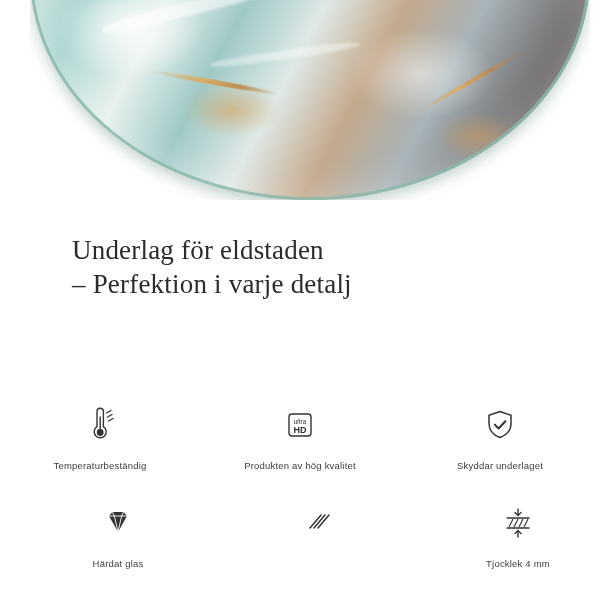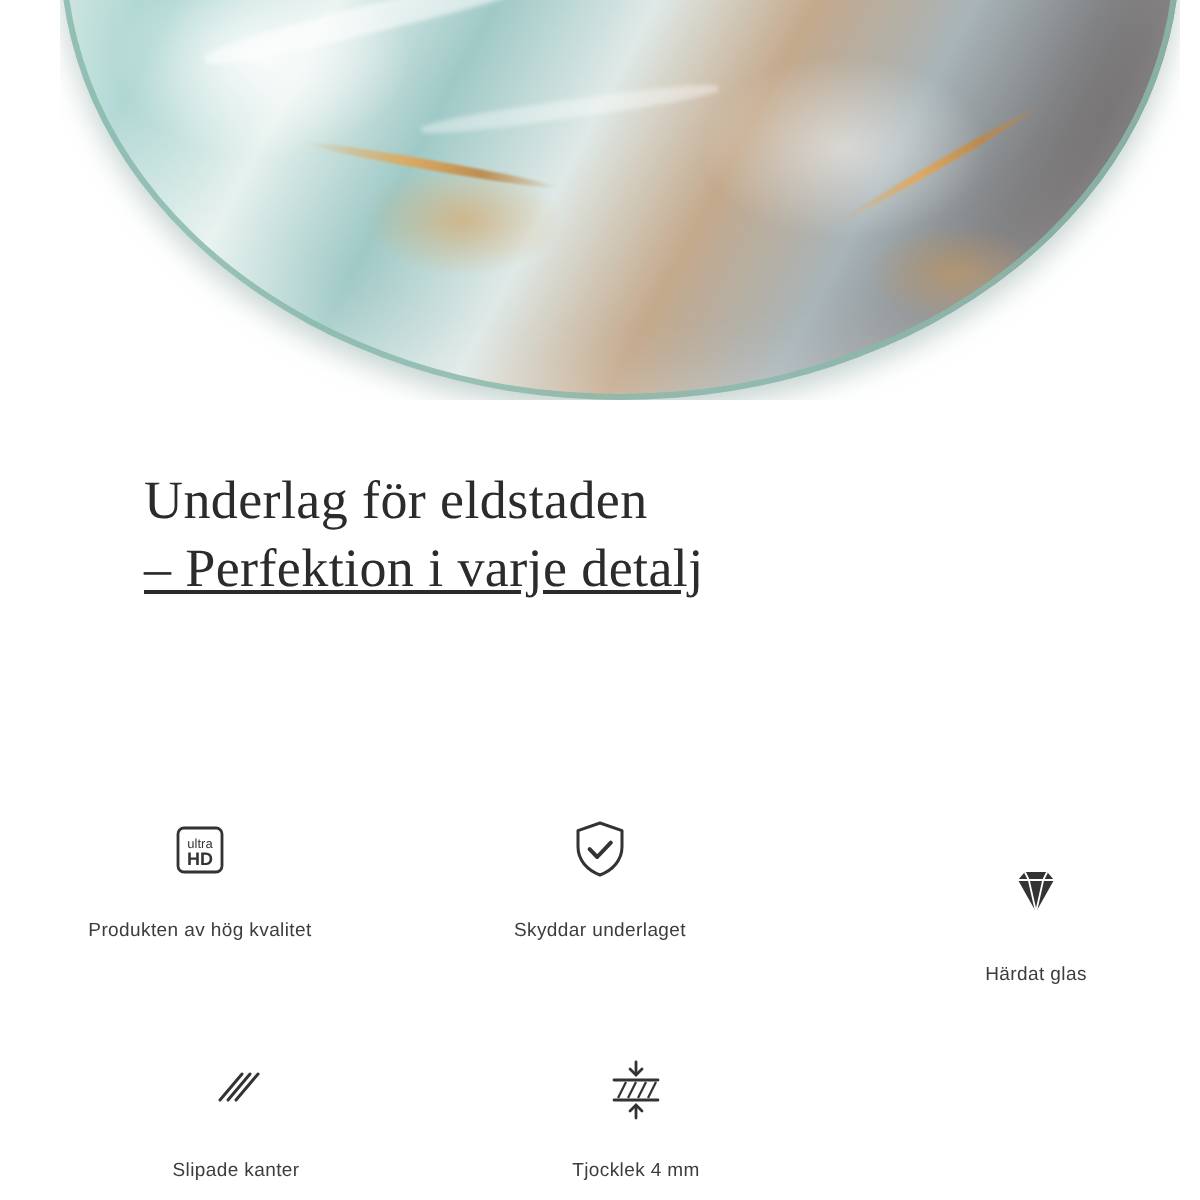--- a/index.html
+++ b/index.html
@@ -105,21 +105,21 @@
   .headline {
     font-family: "Liberation Serif", serif;
     font-size: 27px;
     line-height: 34px;
     color: #2b2b2b;
     font-weight: 400;
     margin: 0;
     padding: 33px 40px 0 36px;
     letter-spacing: 0.2px;
   }
-  .headline .line2 { display: block; text-decoration: underline; }
+  .headline .line2 { display: block; }
   .paragraph {
     margin: 0;
     padding: 22px 44px 0 36px;
     font-size: 11.5px;
     line-height: 21px;
     color: #3a3a3a;
   }
 
   
   .features {
@@ -172,20 +172,35 @@
 
   <div class="content">
     <h1 class="headline">
       <span>Underlag för eldstaden</span>
       <span class="line2">– Perfektion i varje detalj</span>
     </h1>
   </div>
 
   <div class="features">
 
+    <div class="feature">
+      <div class="icon">
+        <svg width="44" height="44" viewBox="0 0 44 44">
+          <g fill="none" stroke="#333" stroke-width="1.4" stroke-linecap="round">
+            <path d="M19 8.5a3.2 3.2 0 0 1 6.4 0v15.2a6 6 0 1 1-6.4 0z"></path>
+            <line x1="22.2" y1="14" x2="22.2" y2="27"></line>
+            <line x1="28.5" y1="10" x2="33" y2="7.5"></line>
+            <line x1="29.5" y1="14" x2="34" y2="11.5"></line>
+            <line x1="30.5" y1="18" x2="35" y2="15.5"></line>
+          </g>
+          <circle cx="22.2" cy="29.5" r="3.4" fill="#333"></circle>
+        </svg>
+      </div>
+      <div class="caption">Temperaturbeständig</div>
+    </div>
 
     <div class="feature">
       <div class="icon">
         <svg width="44" height="44" viewBox="0 0 44 44">
           <rect x="11" y="11" width="22" height="22" rx="3" fill="none" stroke="#333" stroke-width="1.4"></rect>
           <text x="22" y="21" text-anchor="middle" font-family="Liberation Sans, sans-serif" font-size="6.5" fill="#333">ultra</text>
           <text x="22" y="29.5" text-anchor="middle" font-family="Liberation Sans, sans-serif" font-size="9" font-weight="bold" fill="#333">HD</text>
         </svg>
       </div>
       <div class="caption">Produkten av hög kvalitet</div>
@@ -223,21 +238,20 @@
     <div class="feature row2">
       <div class="icon">
         <svg width="44" height="44" viewBox="0 0 44 44">
           <g stroke="#333" stroke-width="1.5" stroke-linecap="round">
             <line x1="14" y1="27" x2="25" y2="14"></line>
             <line x1="18" y1="27" x2="29" y2="14"></line>
             <line x1="22" y1="27" x2="33" y2="14"></line>
           </g>
         </svg>
       </div>
-      <div class="caption">Slipade kanter</div>
     </div>
 
     <div class="feature row2">
       <div class="icon">
         <svg width="44" height="44" viewBox="0 0 44 44">
           <g stroke="#333" stroke-width="1.4" stroke-linecap="round">
             <line x1="22" y1="8" x2="22" y2="14"></line>
             <path d="M19 11.5l3 3 3-3" fill="none"></path>
             <line x1="22" y1="36" x2="22" y2="30"></line>
             <path d="M19 32.5l3-3 3 3" fill="none"></path>

